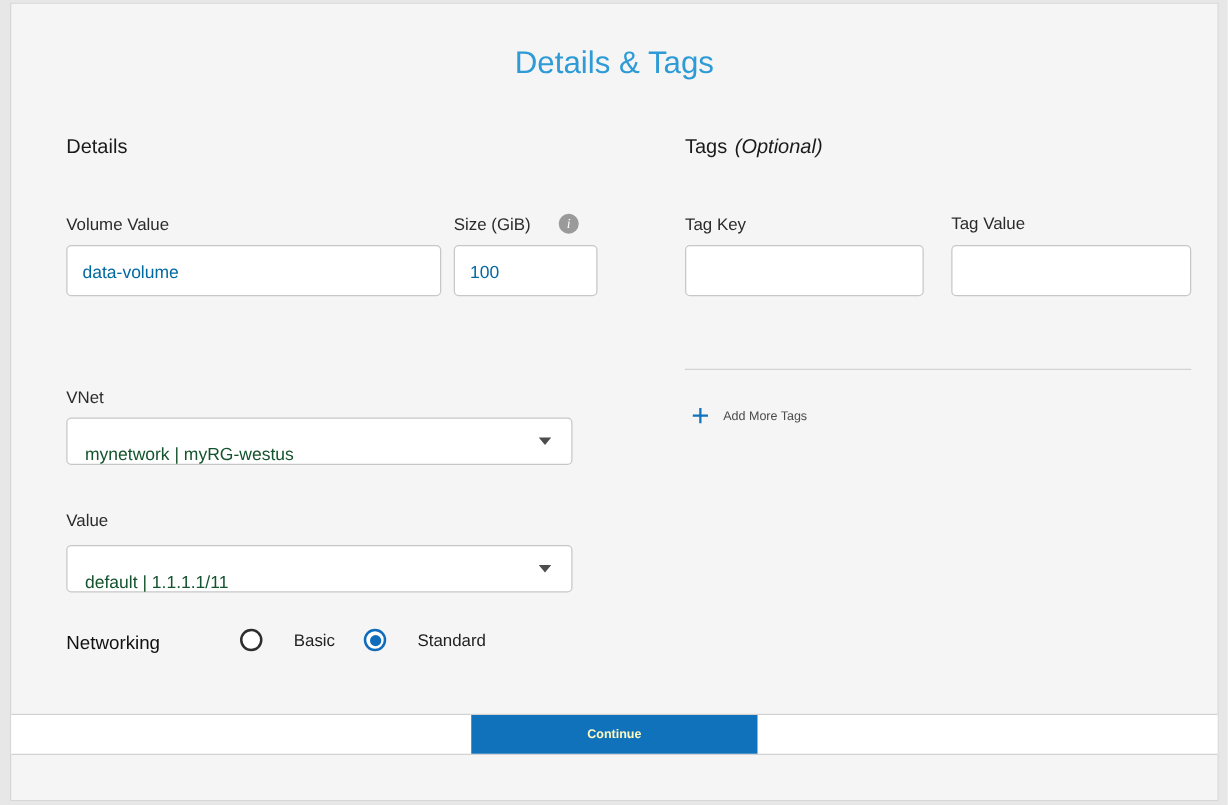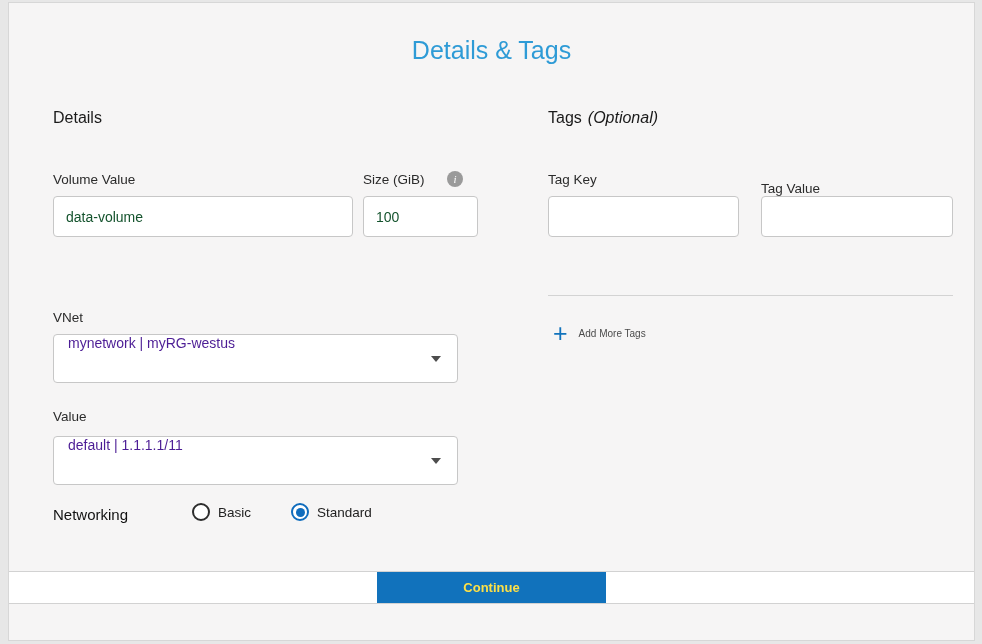--- a/index.html
+++ b/index.html
@@ -40,46 +40,46 @@
     color: #2b2b2b;
   }
   .text-input {
     position: absolute;
     height: 41px;
     border: 1px solid #c7c7c7;
     border-radius: 4px;
     background: #fff;
     padding: 4px 12px;
     font-size: 14px;
-    color: #14532d;
+    color: #0369a1;
     font-family: inherit;
     outline: none;
   }
   .info-icon {
     position: absolute;
     width: 16px; height: 16px;
     border-radius: 50%;
     background: #9a9a9a;
     color: #fff;
     font-size: 11px;
     font-style: italic;
     font-family: "Liberation Serif", serif;
     display: flex; align-items: center; justify-content: center;
     cursor: pointer;
   }
   .select {
     position: absolute;
-    height: 49px;
+    height: 38px;
     border: 1px solid #c7c7c7;
     border-radius: 4px;
     background: #fff;
-    display: flex; align-items: flex-start;
+    display: flex; align-items: flex-end;
     padding: 0 14px;
     font-size: 14px;
-    color: #4c1d95;
+    color: #14532d;
     cursor: pointer;
   }
   .caret {
     position: absolute;
     right: 16px; top: 50%;
     margin-top: -3px;
     width: 0; height: 0;
     border-left: 5px solid transparent;
     border-right: 5px solid transparent;
     border-top: 6px solid #4d4d4d;
@@ -106,21 +106,21 @@
     color: #4b4b4b;
   }
   .networking-label {
     position: absolute;
     font-size: 15px;
     color: #111;
   }
   .radio-option {
     position: absolute;
     display: flex; align-items: center;
-    gap: 8px;
+    gap: 25px;
     cursor: pointer;
     padding-left: 20px;
   }
   .radio-circle {
     width: 18px; height: 18px;
     border-radius: 50%;
     border: 2px solid #2d2d2d;
     background: #fff;
     display: flex; align-items: center; justify-content: center;
   }
@@ -141,23 +141,23 @@
     top: 568px; height: 33px;
     background: #fff;
     border-top: 1px solid #d2d2d2;
     border-bottom: 1px solid #d2d2d2;
     display: flex; align-items: stretch; justify-content: center;
   }
   .continue-btn {
     width: 229px;
     border: none;
     background: #1172bc;
-    color: #fde047;
+    color: #fef9c3;
     font-weight: 700;
-    font-size: 13px;
+    font-size: 10px;
     font-family: inherit;
     cursor: pointer;
   }
 </style>
 </head>
 <body>
 
 <div class="panel">
 
   <div class="page-title">Details &amp; Tags</div>
@@ -197,21 +197,21 @@
     <span class="radio-label">Standard</span>
   </div>
 
   <div class="section-heading" style="left:539px; top:106px;">
     <span>Tags</span><span class="optional">(Optional)</span>
   </div>
 
   <div class="field-label" style="left:539px; top:169px;">Tag Key</div>
   <input class="text-input" style="left: 539px; top: 193px; width: 191px;" type="text" value="">
 
-  <div class="field-label" style="left:752px; top:178px;">Tag Value</div>
+  <div class="field-label" style="left:752px; top:168px;">Tag Value</div>
   <input class="text-input" style="left: 752px; top: 193px; width: 192px;" type="text" value="">
 
   <div class="divider" style="left:539px; top:292px; width:405px;"></div>
 
   <div class="add-tags" style="left:544px; top:320px;">
     <span class="plus-icon">+</span>
     <span class="add-tags-label">Add More Tags</span>
   </div>
 
   <div class="footer-strip">

